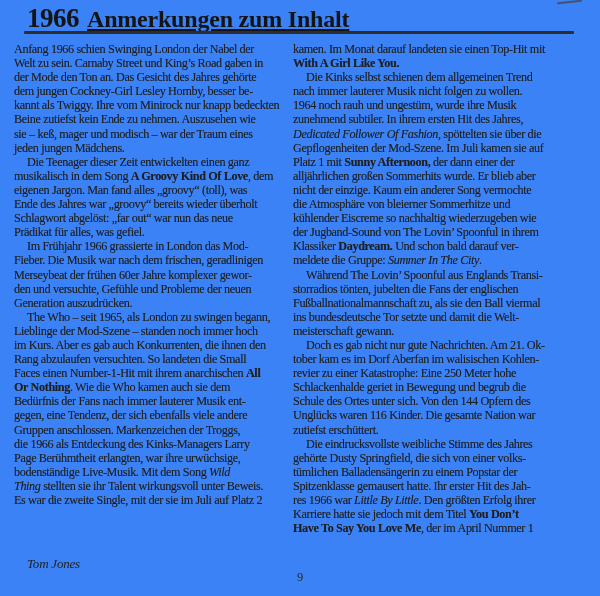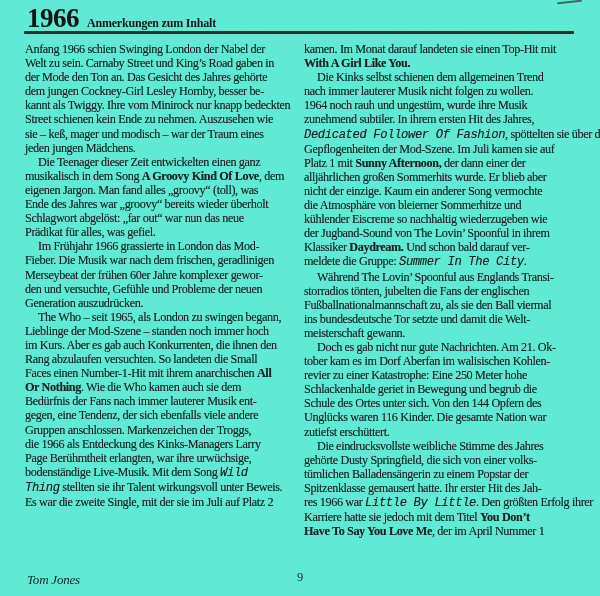--- a/index.html
+++ b/index.html
@@ -6,75 +6,75 @@
   body {
     width: 600px; height: 596px;
     background: #fbfaf7;
     overflow: hidden;
     font-family: "Liberation Serif", serif;
     color: #1e1e1e;
     position: relative;
   }
   .page {
     position: absolute; inset: 0;
-    background: #5eead4;
+    background: #3b82f6;
   }
   .scan-mark {
     position: absolute;
     left: 557px; top: 1px;
     width: 25px; height: 2.4px;
     background: #4a4a4a;
     transform: rotate(-6deg);
     opacity: .85;
     border-radius: 1px;
   }
   .header {
     position: absolute; left: 27px; top: 3px;
     display: flex; align-items: baseline; gap: 8px;
     white-space: nowrap;
   }
   .header .year {
     font-size: 27px; font-weight: 700; letter-spacing: -0.5px;
     color: #141414;
   }
   .header .title {
-    font-size: 12px; font-weight: 700; letter-spacing: -0.2px;
+    font-size: 24px; font-weight: 700; letter-spacing: -0.2px;
     color: #141414;
+    text-decoration: underline;
   }
   .rule {
     position: absolute; left: 24px; top: 31px;
     width: 550px; height: 2.6px;
     background: #2d2d2d; border-radius: 1px;
   }
   .columns {
-    position: absolute; left: 25px; top: 42px;
+    position: absolute; left: 14px; top: 42px;
     width: 556px;
     display: flex; gap: 10px;
   }
   .col { flex: none; }
   .col-left  { width: 269px; }
   .col-right { width: 277px; }
   .para { margin: 0; }
   .line {
     display: block;
     white-space: nowrap;
     font-size: 12.2px;
     line-height: 14.1px;
     letter-spacing: -0.38px;
     color: #1e1e1e;
     text-shadow: 0 0 0.5px rgba(40,40,40,0.45);
   }
   .line.ind { padding-left: 13px; }
   .seg-b  { font-weight: 700; }
-  .seg-i  { font-style: italic; font-family: Liberation Mono, monospace; }
+  .seg-i  { font-style: italic; }
   .caption {
     position: absolute; left: 27px; top: 556px;
     font-style: italic; font-size: 13px; letter-spacing: -0.2px;
     color: #222;
-    margin-top: 16px;
   }
   .pagenum {
     position: absolute; left: 0; top: 570px;
     width: 600px; text-align: center;
     font-size: 12.5px; color: #2a2a2a;
   }
 </style>
 </head>
 <body>
 
@@ -89,21 +89,21 @@
   <div class="rule"></div>
 
   <main class="columns">
     <section class="col col-left">
         <div class="para">
           <div class="line"><span>Anfang 1966 schien Swinging London der Nabel der</span></div>
           <div class="line"><span>Welt zu sein. Carnaby Street und King’s Road gaben in</span></div>
           <div class="line"><span>der Mode den Ton an. Das Gesicht des Jahres gehörte</span></div>
           <div class="line"><span>dem jungen Cockney-Girl Lesley Hornby, besser be-</span></div>
           <div class="line"><span>kannt als Twiggy. Ihre vom Minirock nur knapp bedeckten</span></div>
-          <div class="line"><span>Street schienen kein Ende zu nehmen. Auszusehen wie</span></div>
+          <div class="line"><span>Beine zutiefst kein Ende zu nehmen. Auszusehen wie</span></div>
           <div class="line"><span>sie – keß, mager und modisch – war der Traum eines</span></div>
           <div class="line"><span>jeden jungen Mädchens.</span></div>
         </div>
         <div class="para">
           <div class="line ind"><span>Die Teenager dieser Zeit entwickelten einen ganz</span></div>
           <div class="line"><span>musikalisch in dem Song </span><span class="seg-b">A Groovy Kind Of Love</span><span>, dem</span></div>
           <div class="line"><span>eigenen Jargon. Man fand alles „groovy“ (toll), was</span></div>
           <div class="line"><span>Ende des Jahres war „groovy“ bereits wieder überholt</span></div>
           <div class="line"><span>Schlagwort abgelöst: „far out“ war nun das neue</span></div>
           <div class="line"><span>Prädikat für alles, was gefiel.</span></div>

